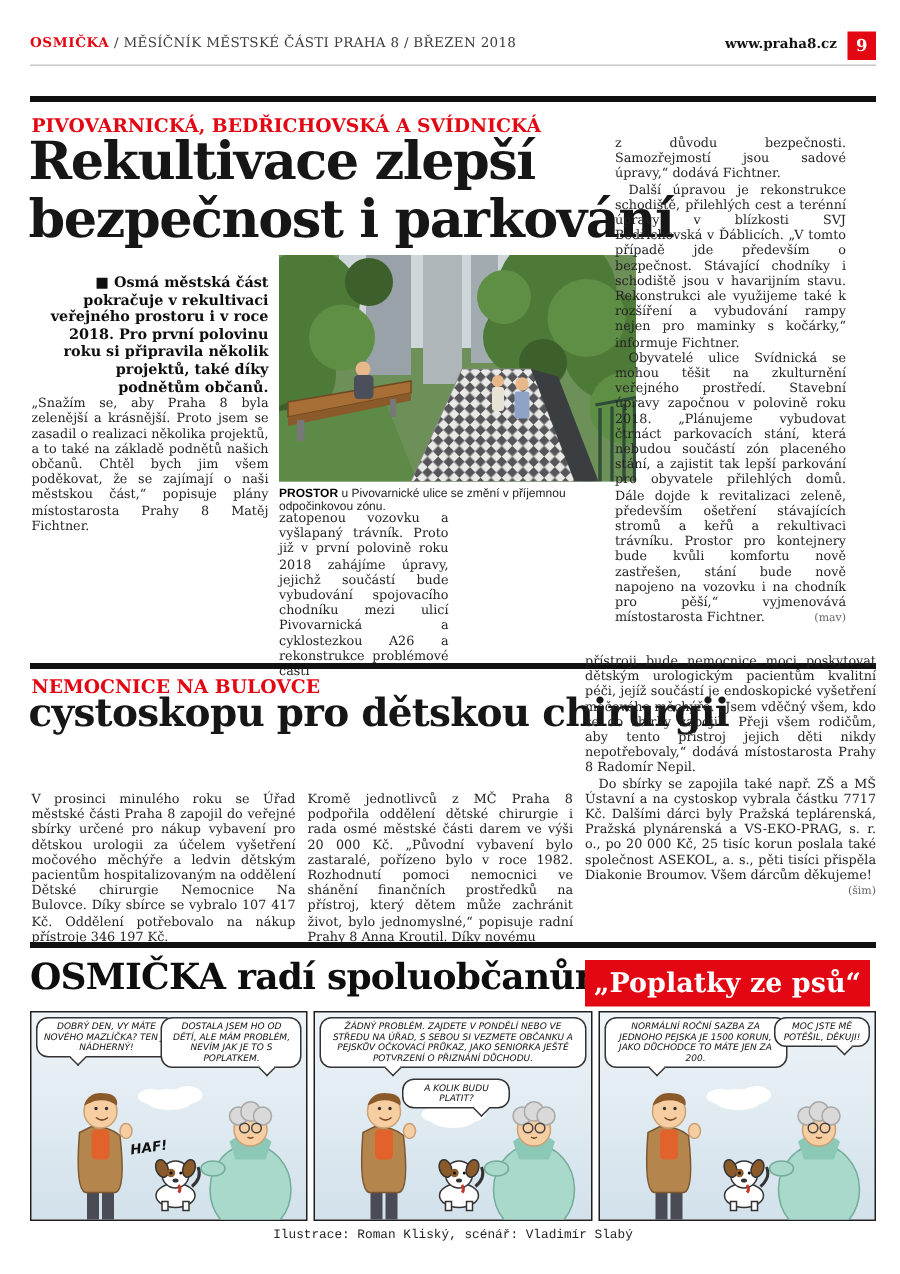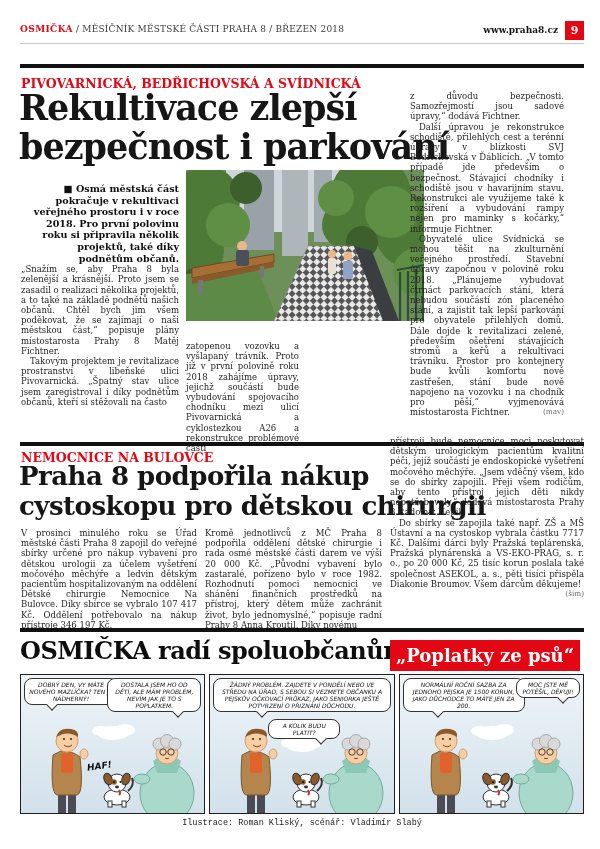--- a/index.html
+++ b/index.html
@@ -76,21 +76,20 @@
   <div class="rule" style="top:64px"></div>
   <div class="kicker" style="top:76px">PIVOVARNICKÁ, BEDŘICHOVSKÁ A SVÍDNICKÁ</div>
   <div class="headline" id="headline1">
     <div>Rekultivace zlepší</div>
     <div>bezpečnost i parkování</div>
   </div>
 
   <div class="colbody" id="a1col1">
     <p class="lead">■ Osmá městská část pokračuje v rekultivaci veřejného prostoru i v roce 2018. Pro první polovinu roku si připravila několik projektů, také díky podnětům občanů.</p>
     <p class="noindent">„Snažím se, aby Praha 8 byla zelenější a krásnější. Proto jsem se zasadil o realizaci několika projektů, a to také na základě podnětů našich občanů. Chtěl bych jim všem poděkovat, že se zajímají o naši městskou část,“ popisuje plány místostarosta Prahy 8 Matěj Fichtner.</p>
-    <p>Takovým projektem je revitalizace prostranství v libeňské ulici Pivovarnická. „Špatný stav ulice jsem zaregistroval i díky podnětům občanů, kteří si stěžovali na často</p>
   </div>
 
   <div class="photo">
     <svg viewBox="0 0 238 151" width="238" height="151">
       <defs>
         <pattern id="checks" width="10" height="10" patternUnits="userSpaceOnUse" patternTransform="rotate(45)">
           <rect width="10" height="10" fill="#e9e9e6"></rect>
           <rect width="5" height="5" fill="#56565a"></rect>
           <rect x="5" y="5" width="5" height="5" fill="#56565a"></rect>
         </pattern>
@@ -133,34 +132,36 @@
       <rect x="12" y="110" width="5" height="14" fill="#777"></rect>
       <rect x="74" y="96" width="4" height="12" fill="#777"></rect>
       <circle cx="56" cy="76" r="5" fill="#e8b88a"></circle>
       <rect x="50" y="80" width="13" height="16" rx="3" fill="#4a4f5a"></rect>
       <circle cx="146" cy="84" r="4" fill="#e8b88a"></circle>
       <rect x="142" y="88" width="8" height="16" rx="2" fill="#e8e2d5"></rect>
       <circle cx="162" cy="86" r="4.5" fill="#e8b88a"></circle>
       <rect x="157" y="91" width="10" height="18" rx="2" fill="#8fa3c6"></rect>
     </svg>
   </div>
+  <div class="caption">
+    <b>PROSTOR</b><span> u Pivovarnické ulice se změní v příjemnou odpočinkovou zónu.</span>
+  </div>
 
   <div class="colbody" id="a1col2">
     <p class="noindent">zatopenou vozovku a vyšlapaný trávník. Proto již v první polovině roku 2018 zahájíme úpravy, jejichž součástí bude vybudování spojovacího chodníku mezi ulicí Pivovarnická a cyklostezkou A26 a rekonstrukce problémové části</p>
   </div>
   <div class="colbody" id="a1col4">
     <p class="noindent">z důvodu bezpečnosti. Samozřejmostí jsou sadové úpravy,“ dodává Fichtner.</p>
     <p>Další úpravou je rekonstrukce schodiště, přilehlých cest a terénní úpravy v blízkosti SVJ Bedřichovská v Ďáblicích. „V tomto případě jde především o bezpečnost. Stávající chodníky i schodiště jsou v havarijním stavu. Rekonstrukci ale využijeme také k rozšíření a vybudování rampy nejen pro maminky s kočárky,“ informuje Fichtner.</p>
     <p><span>Obyvatelé ulice Svídnická se mohou těšit na zkulturnění veřejného prostředí. Stavební úpravy započnou v polovině roku 2018. „Plánujeme vybudovat čtrnáct parkovacích stání, která nebudou součástí zón placeného stání, a zajistit tak lepší parkování pro obyvatele přilehlých domů. Dále dojde k revitalizaci zeleně, především ošetření stávajících stromů a keřů a rekultivaci trávníku. Prostor pro kontejnery bude kvůli komfortu nově zastřešen, stání bude nově napojeno na vozovku i na chodník pro pěší,“ vyjmenovává místostarosta Fichtner.</span> <span class="byline">(mav)</span></p>
   </div>
 
   <div class="rule" style="top:442px"></div>
   <div class="kicker" style="top:450px">NEMOCNICE NA BULOVCE</div>
   <div class="headline" id="headline2">
-    <div>Praha 8 podpořila nákup</div>
     <div>cystoskopu pro dětskou chirurgii</div>
   </div>
 
   <div class="colbody" id="a2col1">
     <p class="noindent">V prosinci minulého roku se Úřad městské části Praha 8 zapojil do veřejné sbírky určené pro nákup vybavení pro dětskou urologii za účelem vyšetření močového měchýře a ledvin dětským pacientům hospitalizovaným na oddělení Dětské chirurgie Nemocnice Na Bulovce. Díky sbírce se vybralo 107 417 Kč. Oddělení potřebovalo na nákup přístroje 346 197 Kč.</p>
   </div>
   <div class="colbody" id="a2col2">
     <p class="noindent">Kromě jednotlivců z MČ Praha 8 podpořila oddělení dětské chirurgie i rada osmé městské části darem ve výši 20 000 Kč. „Původní vybavení bylo zastaralé, pořízeno bylo v roce 1982. Rozhodnutí pomoci nemocnici ve shánění finančních prostředků na přístroj, který dětem může zachránit život, bylo jednomyslné,“ popisuje radní Prahy 8 Anna Kroutil. Díky novému</p>
   </div>
   <div class="colbody" id="a2col3">

